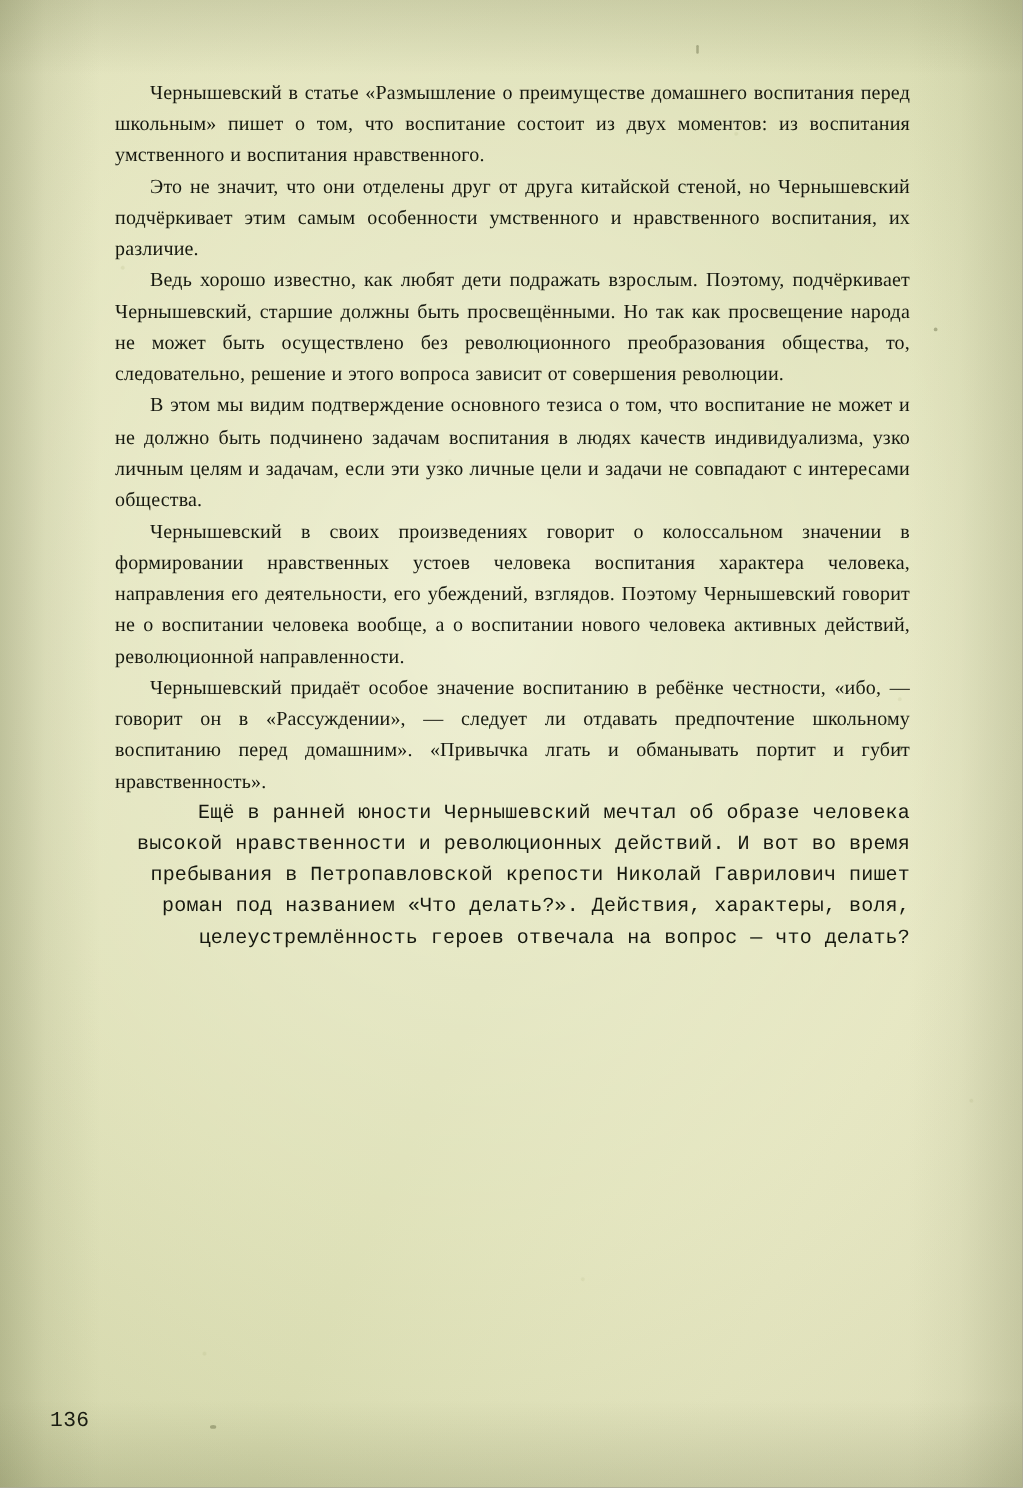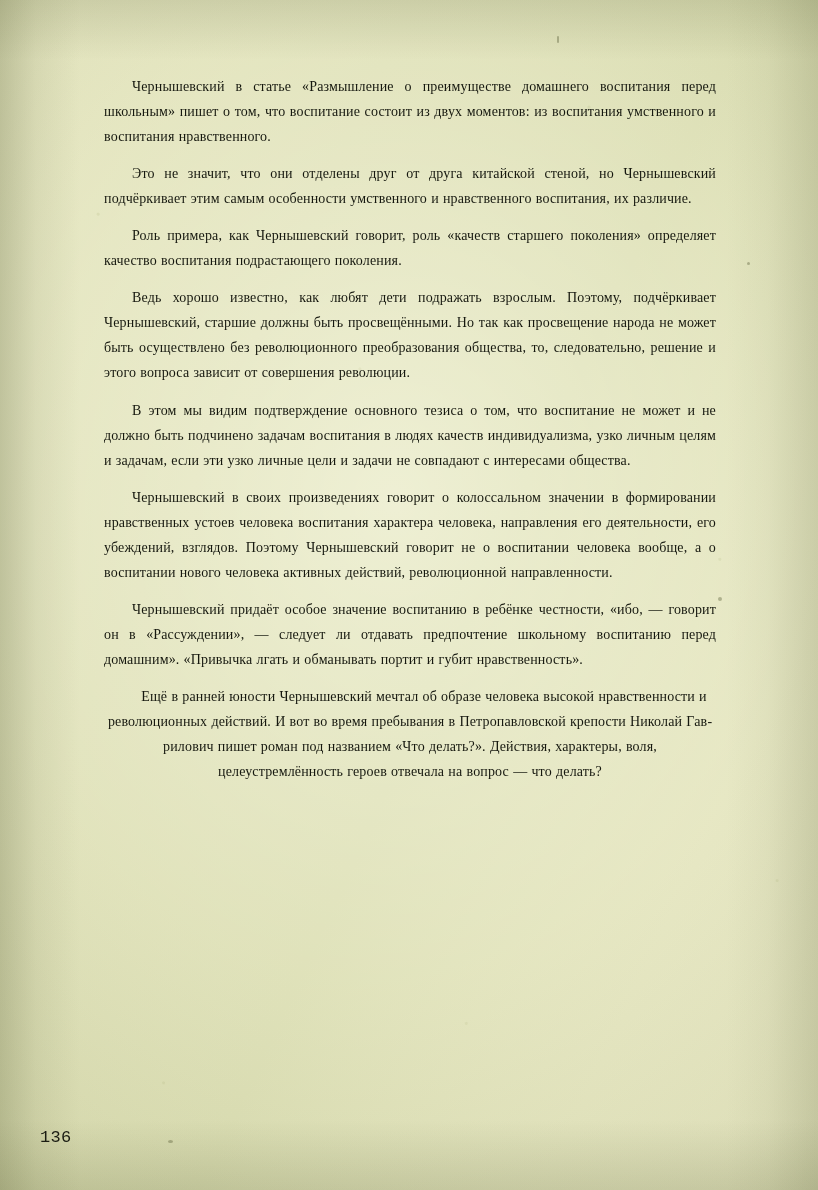--- a/index.html
+++ b/index.html
@@ -62,32 +62,32 @@
     pointer-events: none;
   }
 
   .textblock {
     position: absolute;
     left: 92px;
     top: 62px;
     width: 636px;
   }
   p.para {
-    margin: 12px;
+    margin: 0;
     text-align: justify;
     text-justify: inter-word;
     text-indent: 28px;
-    font-size: 14px;
+    font-size: 16px;
     line-height: 25.05px;
     letter-spacing: 0.15px;
     color: #16180f;
     word-spacing: 0.5px;
     hyphens: manual;
   }
-  p.para:last-of-type { text-align: center; }
+  p.para:last-of-type { text-align: right; font-family: Liberation Mono, monospace; }
 
   .page-number {
     position: absolute;
     left: 40px;
     top: 1128px;
     font-size: 17px;
     line-height: 20px;
     color: #1a1c12;
     font-family: Liberation Mono, monospace;
     letter-spacing: 0.3px;
@@ -108,21 +108,20 @@
   <div class="grain"></div>
 
   <div class="speck" style="left:557px;top:36px;width:2px;height:7px;border-radius:1px;"></div>
   <div class="speck" style="left:747px;top:262px;width:3px;height:3px;"></div>
   <div class="speck" style="left:718px;top:597px;width:4px;height:4px;"></div>
   <div class="speck" style="left:168px;top:1140px;width:5px;height:3px;"></div>
 
   <div class="textblock">
     <p class="para">Чернышевский в статье «Размышление о преимуществе до­машнего воспитания перед школьным» пишет о том, что воспи­тание состоит из двух моментов: из воспитания умственного и воспитания нравственного.</p>
     <p class="para">Это не значит, что они отделены друг от друга китайской стеной, но Чернышевский подчёркивает этим самым особенно­сти умственного и нравственного воспитания, их различие.</p>
-    <p class="para">Роль примера, как Чернышевский говорит, роль «качеств старшего поколения» определяет качество воспитания подраста­ющего поколения.</p>
     <p class="para">Ведь хорошо известно, как любят дети подражать взрослым. Поэтому, подчёркивает Чернышевский, старшие должны быть просвещёнными. Но так как просвещение народа не может быть осуществлено без революционного преобразования общества, то, следовательно, решение и этого вопроса зависит от совершения революции.</p>
     <p class="para">В этом мы видим подтверждение основного тезиса о том, что воспитание не может и не должно быть подчинено задачам вос­питания в людях качеств индивидуализма, узко личным целям и задачам, если эти узко личные цели и задачи не совпадают с интересами общества.</p>
     <p class="para">Чернышевский в своих произведениях говорит о колоссальном значении в формировании нравственных устоев человека воспи­тания характера человека, направления его деятельности, его убеждений, взглядов. Поэтому Чернышевский говорит не о вос­питании человека вообще, а о воспитании нового человека актив­ных действий, революционной направленности.</p>
     <p class="para">Чернышевский придаёт особое значение воспитанию в ребёнке честности, «ибо, — говорит он в «Рассуждении», — следует ли отдавать предпочтение школьному воспитанию перед домашним». «Привычка лгать и обманывать портит и губит нравственность».</p>
     <p class="para">Ещё в ранней юности Чернышевский мечтал об образе чело­века высокой нравственности и революционных действий. И вот во время пребывания в Петропавловской крепости Николай Гав­рилович пишет роман под названием «Что делать?». Действия, характеры, воля, целеустремлённость героев отвечала на во­прос — что делать?</p>
   </div>
 
   <div class="page-number">136</div>
 
 </div>

